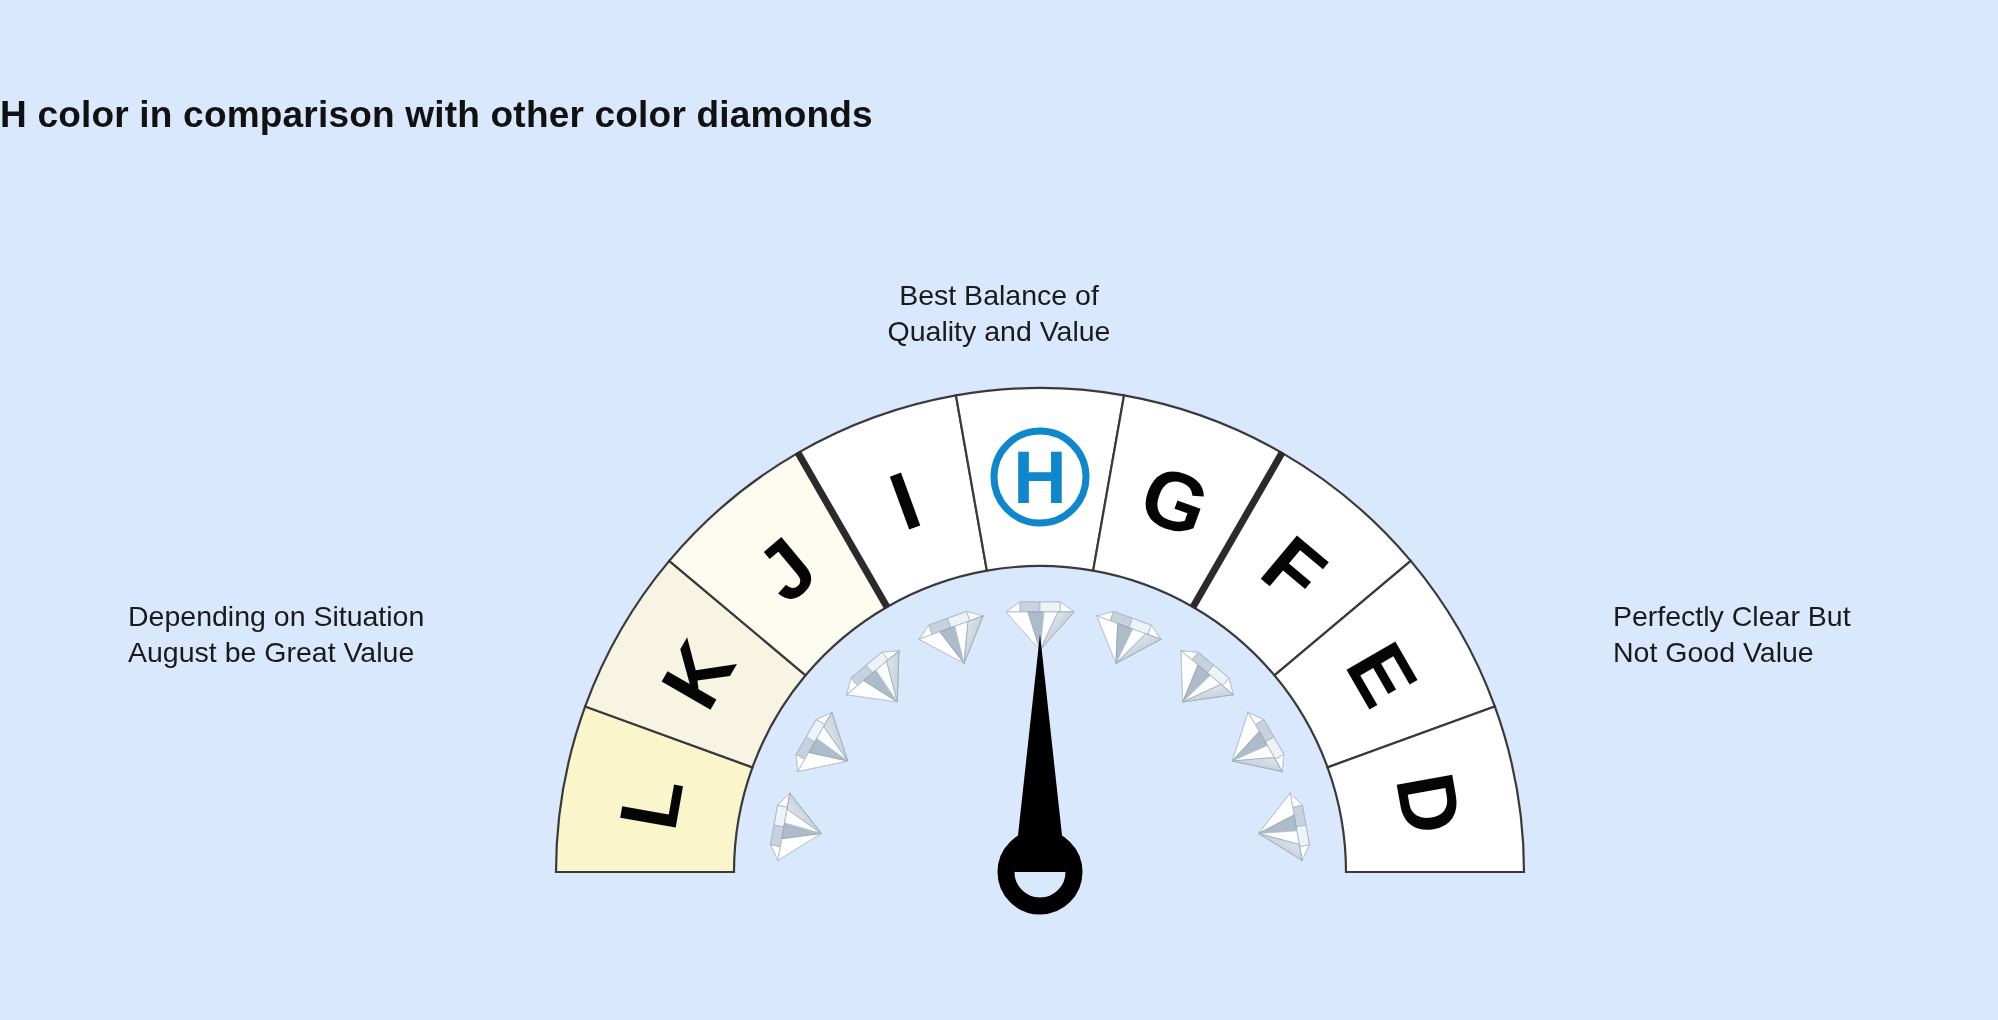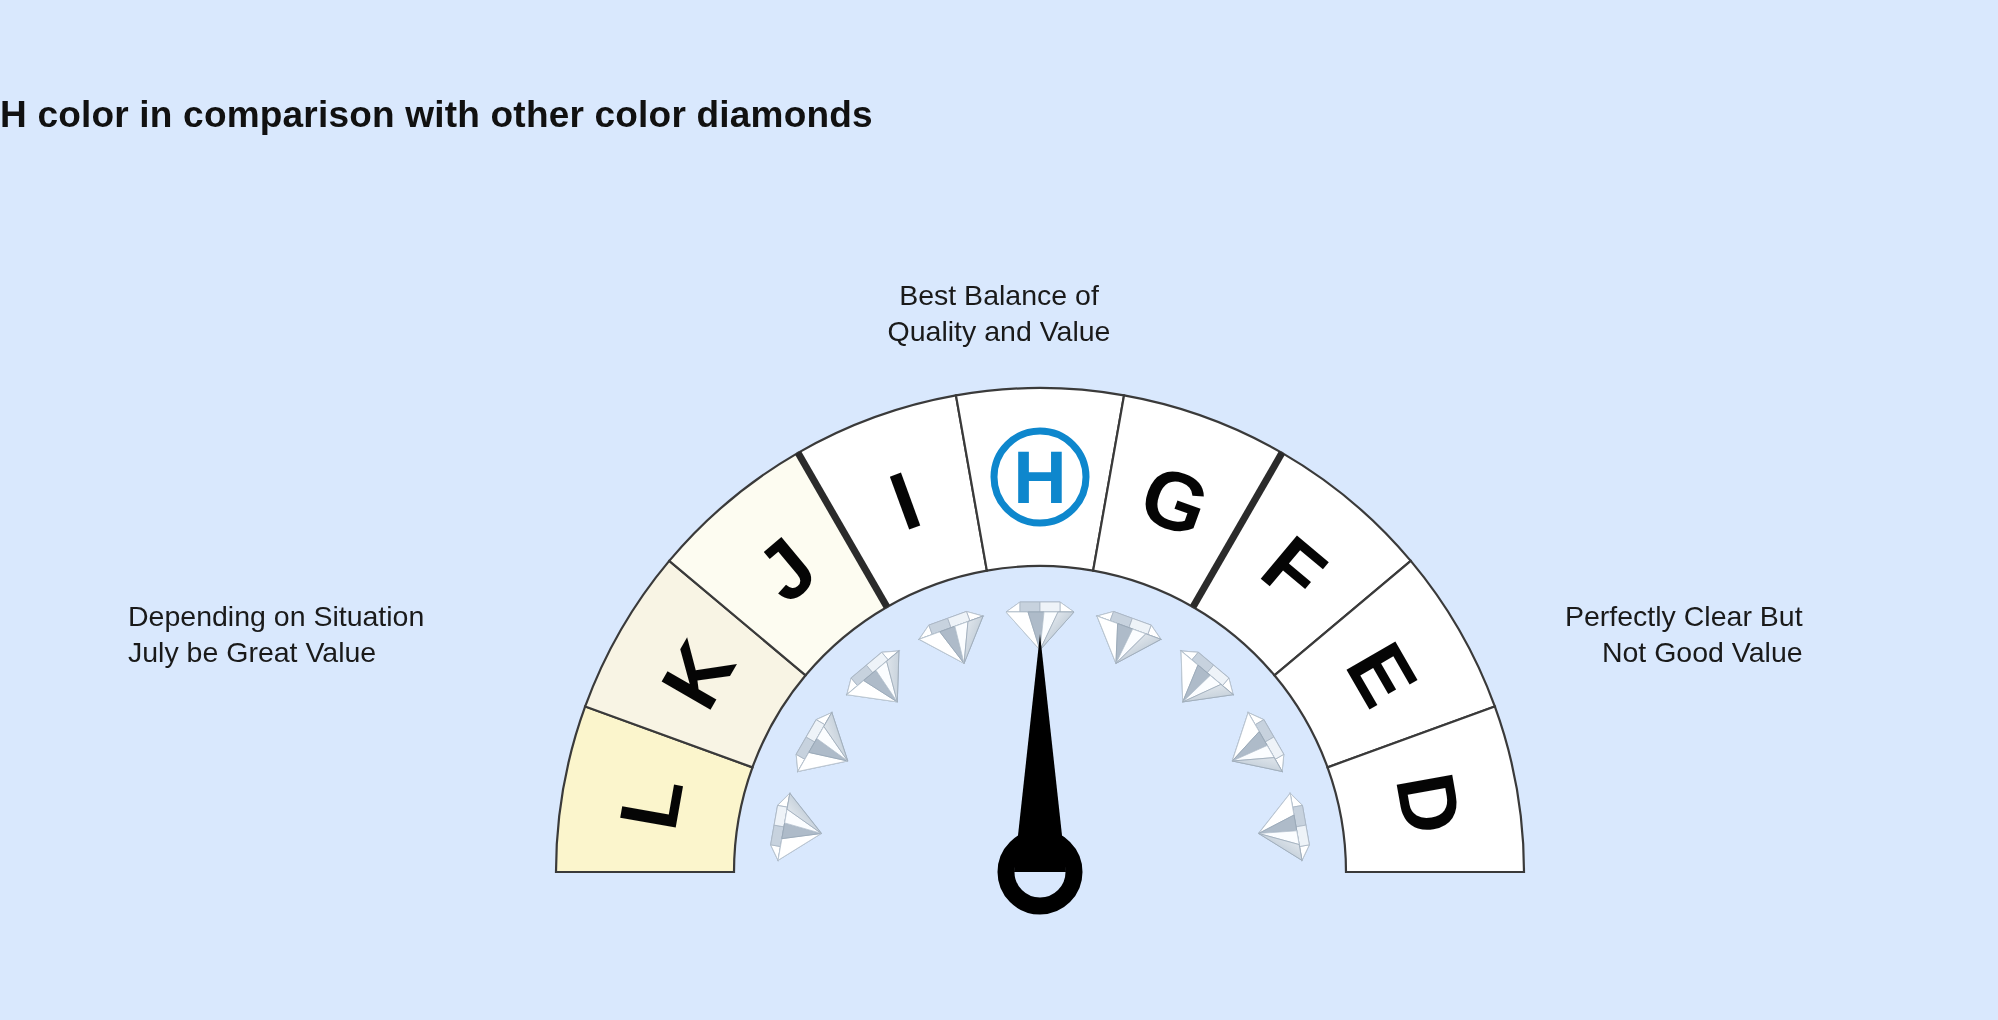--- a/index.html
+++ b/index.html
@@ -18,40 +18,40 @@
     letter-spacing:.2px;
     white-space:nowrap;
   }
   .caption{
     position:absolute;
     font-size:28.5px;color:#1a1a1a;line-height:1.28;
     white-space:pre-line;
   }
   .caption.top{top:256px;left:0;width:100%;text-align:center;margin-top:21px;}
   .caption.left{top:598px;left:128px;text-align:left;}
-  .caption.right{top:598px;left:1565px;text-align:right;}
+  .caption.right{top:598px;left:1613px;text-align:left;}
   svg{position:absolute;top:0;left:0;overflow:visible;}
   .seg-label{
     font-family:"Liberation Sans","DejaVu Sans",sans-serif;
     font-weight:bold;font-size:82px;fill:#050505;
     text-anchor:middle;dominant-baseline:central;
   }
   .seg-label.hl{fill:#0e87cd;font-size:74px;}
 </style>
 </head>
 <body style="background: rgb(217, 232, 253);">
 
 <div id="stage">
 
   <div class="title">H color in comparison with other color diamonds</div>
 
   <div class="caption top">Best Balance of
 Quality and Value</div>
   <div class="caption left">Depending on Situation
-July be Great Value</div>
+August be Great Value</div>
   <div class="caption right">Perfectly Clear But
 Not Good Value</div>
 
   <svg id="gauge-svg" width="1998" height="1020" viewBox="0 0 1998 1020">
     <defs>
       <linearGradient id="dgA" x1="0" y1="0" x2="0" y2="1">
         <stop offset="0" stop-color="#ffffff"></stop>
         <stop offset="1" stop-color="#c9d3dd"></stop>
       </linearGradient>
       <linearGradient id="dgB" x1="0" y1="0" x2="1" y2="1">

